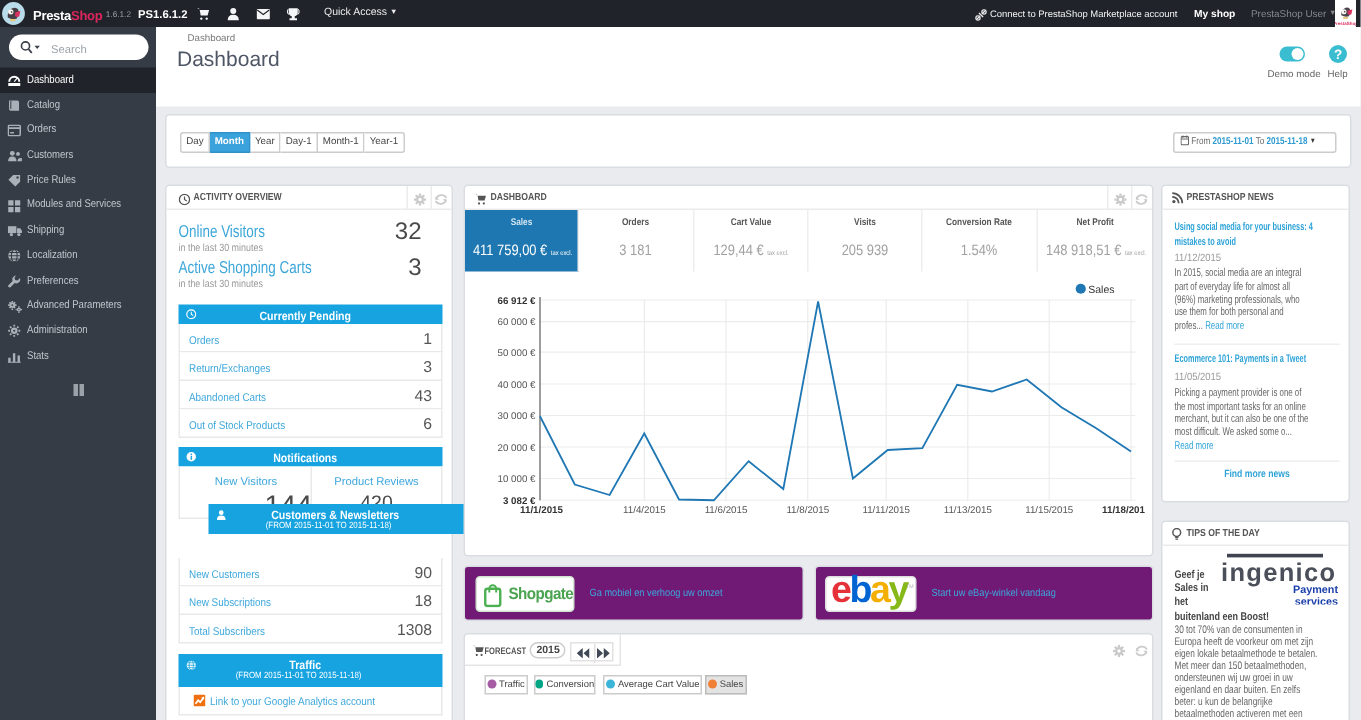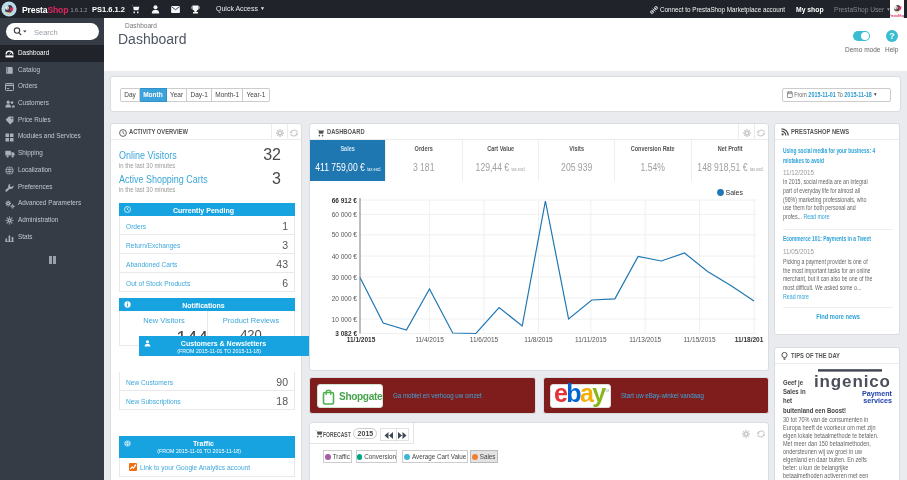--- a/index.html
+++ b/index.html
@@ -45,21 +45,21 @@
 #dashpanel { left:309px; top:123px; width:460px; height:248px; }
 .kpirow { position:absolute; left:0; top:16px; width:458px; height:41px; display:flex; }
 .kpi { width:76.33px; border-right:1px solid #eee; position:relative; }
 .kpi .klab { position:absolute; top:5px; width:100%; text-align:center; font-size:6.5px; font-weight:bold; color:#555; transform:scaleX(0.85); }
 .kpi .kval { position:absolute; top:21.5px; width:100%; text-align:center; font-size:10px; color:#a0a0a0; white-space:nowrap; transform:scaleX(0.86); }
 .kpi .kval .tx { font-size:4.5px; }
 .kpi.on { background:#1e77b0; }
 .kpi.on .klab { color:#cfe5f3; }
 .kpi.on .kval { color:#fff; }
 
-.promo { position:absolute; background:#7f1d1d; border:1px solid #d9dde2; border-radius:3px; height:37px; top:377px; }
+.promo { position:absolute; background:#701a75; border:1px solid #d9dde2; border-radius:3px; height:37px; top:377px; }
 
 #forepanel { left:309px; top:422px; width:460px; height:62px; }
 
 #newspanel { left:774px; top:123px; width:126px; height:212px; }
 #tipspanel { left:774px; top:347px; width:126px; height:136px; }
 .newstitle { color:#2ea3d8; font-size:7.4px; font-weight:bold; line-height:10.2px; transform:scaleX(0.66); transform-origin:left top; white-space:nowrap; }
 .newsdate { color:#999; font-size:7px; transform:scaleX(0.9); transform-origin:left top; }
 .newsbody { color:#666; font-size:7.5px; line-height:8.6px; transform:scaleX(0.70); transform-origin:left top; white-space:nowrap; }
 .rm { color:#2ea3d8; }
 .fbtn { height:13px; line-height:12px; border:1px solid #ccc; background:#fff; font-size:6.3px; color:#444; padding:0; text-align:center; }
@@ -306,20 +306,24 @@
     <div class="t2">(FROM 2015-11-01 TO 2015-11-18)</div>
   </div>
   <div class="srow" style="top:248px;">
       <span class="lab">New Customers</span>
       <span class="val">90</span>
     </div>
   <div class="srow" style="top:267px;">
       <span class="lab">New Subscriptions</span>
       <span class="val">18</span>
     </div>
+  <div class="srow" style="top:286px;">
+      <span class="lab">Total Subscribers</span>
+      <span class="val">1308</span>
+    </div>
 
   <div class="bluebar" style="top:312px;height:21.5px;">
     <svg class="abs" style="left:5px;top:4px" width="7" height="7" viewBox="0 0 9 9">
         <circle cx="4.5" cy="4.5" r="3.9" fill="#fff"></circle>
         <path d="M0.7 4.5 h7.6 M1.3 2.4 h6.4 M1.3 6.6 h6.4" stroke="#1ea7e1" stroke-width="0.7"></path>
         <ellipse cx="4.5" cy="4.5" rx="1.8" ry="3.9" fill="none" stroke="#1ea7e1" stroke-width="0.7"></ellipse>
       </svg>
     <div class="t1" style="padding-left:16px;">Traffic</div>
     <div class="t2">(FROM 2015-11-01 TO 2015-11-18)</div>
   </div>

